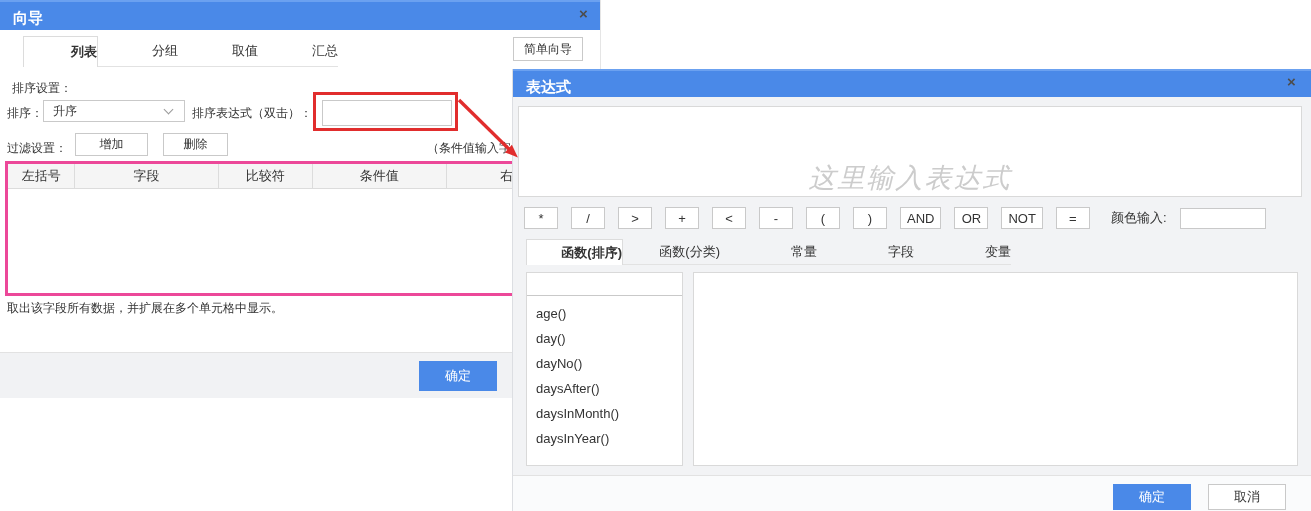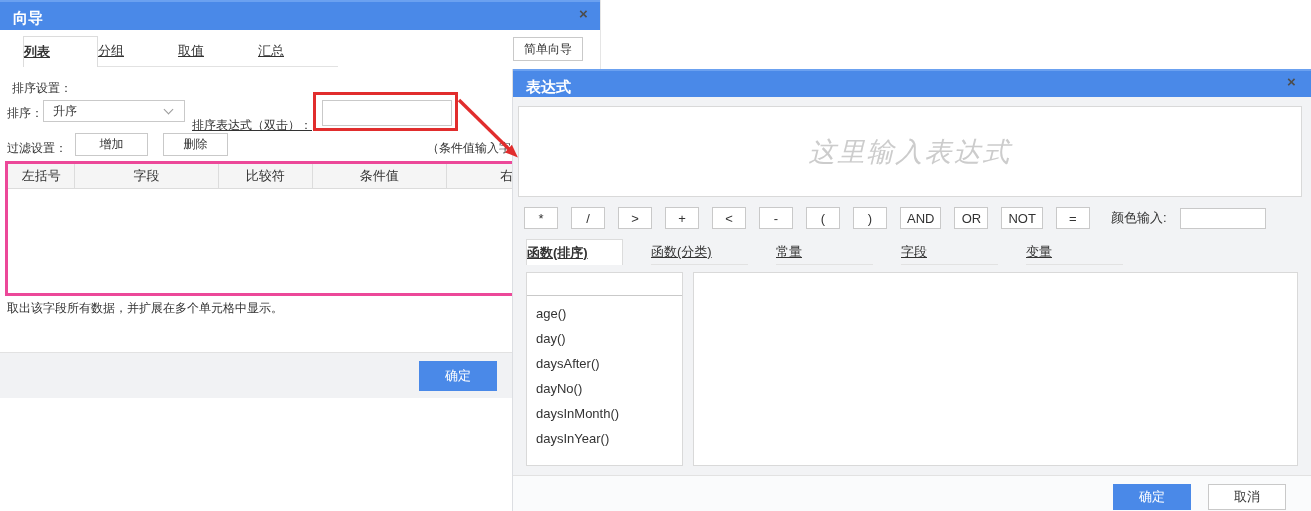--- a/index.html
+++ b/index.html
@@ -19,22 +19,22 @@
                  display:flex; align-items:center; justify-content:center; cursor:pointer; }
   .lbl { font-size:12px; white-space:nowrap; }
 
   
   #wizard { left:0; top:0; width:601px; height:398px; background:#fff;
             border-right:1px solid #e5e5e5; border-bottom:1px solid #e5e5e5; z-index:1; }
   #wizard .titlebar { position:absolute; left:0; top:0; width:100%; height:30px; }
   #wizard .closebtn { left:579px; top:7px; }
 
   .tabrow { display:flex; }
-  .tab { height:31px; display:flex; align-items:center; justify-content:flex-start;
-         font-size:13px; border-bottom:1px solid #e2e2e2; cursor:pointer;text-decoration:underline; }
+  .tab { height:31px; display:flex; align-items:center; justify-content:flex-end;
+         font-size:13px; border-bottom:1px solid #e2e2e2; cursor:pointer; }
   .tab.active { background:#fff; border:1px solid #dcdcdc; border-bottom:none; font-weight:bold; }
   #wizard-tabs { left:23px; top:36px; }
   #wizard-tabs .tab { width:80px; }
   #wizard-tabs .tab.active { width:75px; }
 
   #simple-wizard { left:513px; top:37px; width:70px; height:24px; }
 
   .select { border:1px solid #c9c9c9; background:#fff; font-size:12px;
             display:flex; align-items:center; cursor:pointer; }
   .select .val { padding-left:9px; flex:1; }
@@ -63,30 +63,30 @@
   
   #arrow { left:454px; top:96px; width:80px; height:78px; z-index:30; pointer-events:none; }
 
   
   #expr { left:512px; top:69px; width:799px; height:442px; background:#f2f3f5;
           border-left:1px solid #dcdee2; z-index:10; }
   #expr .titlebar { position:absolute; left:0; top:0; width:100%; height:28px; }
   #expr .closebtn { left:774px; top:6px; }
 
   #expr-input { left:5px; top:37px; width:784px; height:91px; background:#fff;
-                border:1px solid #d9d9d9; display:flex; align-items:center;
+                border:1px solid #d9d9d9; display:flex; align-items:flex-end;
                 justify-content:center; }
   #expr-input .ph { font-size:27px; font-style:italic; color:#ccc; letter-spacing:2px; }
 
   #op-row { left:11px; top:138px; display:flex; gap:13px; align-items:center; }
   #op-row .op { min-width:34px; height:22px; padding:0 6px; font-size:13px; }
   #color-label { font-size:13px; margin-left:8px; }
   #color-input { width:86px; height:21px; }
 
-  #expr-tabs { left:13px; top:170px;gap:28px; }
+  #expr-tabs { left:13px; top:170px; }
   #expr-tabs .tab { width:97px; height:26px; font-size:13px; }
 
   .panel { background:#fff; border:1px solid #d9d9d9; }
   #fn-panel { left:13px; top:203px; width:157px; height:194px; overflow:hidden; }
   #fn-search { display:block; width:155px; height:23px; border:none;
                border-bottom:1px solid #c9c9c9; padding:0 6px; outline:none; font-size:12px; }
   #fn-list { padding:5px 0 0 9px; }
   #fn-list .fn { font-size:13px; line-height:25px; cursor:pointer; white-space:nowrap; }
   #fn-desc { left:180px; top:203px; width:605px; height:194px; }
 
@@ -122,21 +122,21 @@
   <div id="simple-wizard" class="abs btn">简单向导</div>
 
   <div class="abs lbl" style="left:12px; top:80px;">排序设置：</div>
 
   <div class="abs lbl" style="left:7px; top:105px;">排序：</div>
   <div class="abs select" style="left:43px; top:100px; width:142px; height:22px;">
     <span class="val">升序</span>
     <span class="chev"></span>
   </div>
 
-  <div class="abs lbl" style="left:192px; top:117px;text-decoration:underline;">排序表达式（双击）：</div>
+  <div class="abs lbl" style="left:192px; top:105px;">排序表达式（双击）：</div>
 
   <div id="red-box" class="abs">
     <input class="txtinput" type="text" value="" style="">
   </div>
 
   <div class="abs lbl" style="left:7px; top:140px;">过滤设置：</div>
   <div class="abs btn" style="left:75px; top:133px; width:73px; height:23px;">增加</div>
   <div class="abs btn" style="left:163px; top:133px; width:65px; height:23px;">删除</div>
   <div class="abs lbl" style="left:427px; top:140px;">（条件值输入字符串</div>
 
@@ -241,22 +241,22 @@
       <div class="tab">
         <span>变量</span>
       </div>
     </div>
 
   <div id="fn-panel" class="abs panel">
     <input id="fn-search" type="text" value="" style="">
     <div id="fn-list">
         <div class="fn"><span>age()</span></div>
         <div class="fn"><span>day()</span></div>
+        <div class="fn"><span>dayNo()</span></div>
         <div class="fn"><span>daysAfter()</span></div>
-        <div class="fn"><span>dayNo()</span></div>
         <div class="fn"><span>daysInMonth()</span></div>
         <div class="fn"><span>daysInYear()</span></div>
       </div>
   </div>
 
   <div id="fn-desc" class="abs panel"></div>
 
   <div id="expr-footer" class="abs">
     <div id="expr-ok" class="abs btn-primary">确定</div>
     <div id="expr-cancel" class="abs btn">取消</div>

